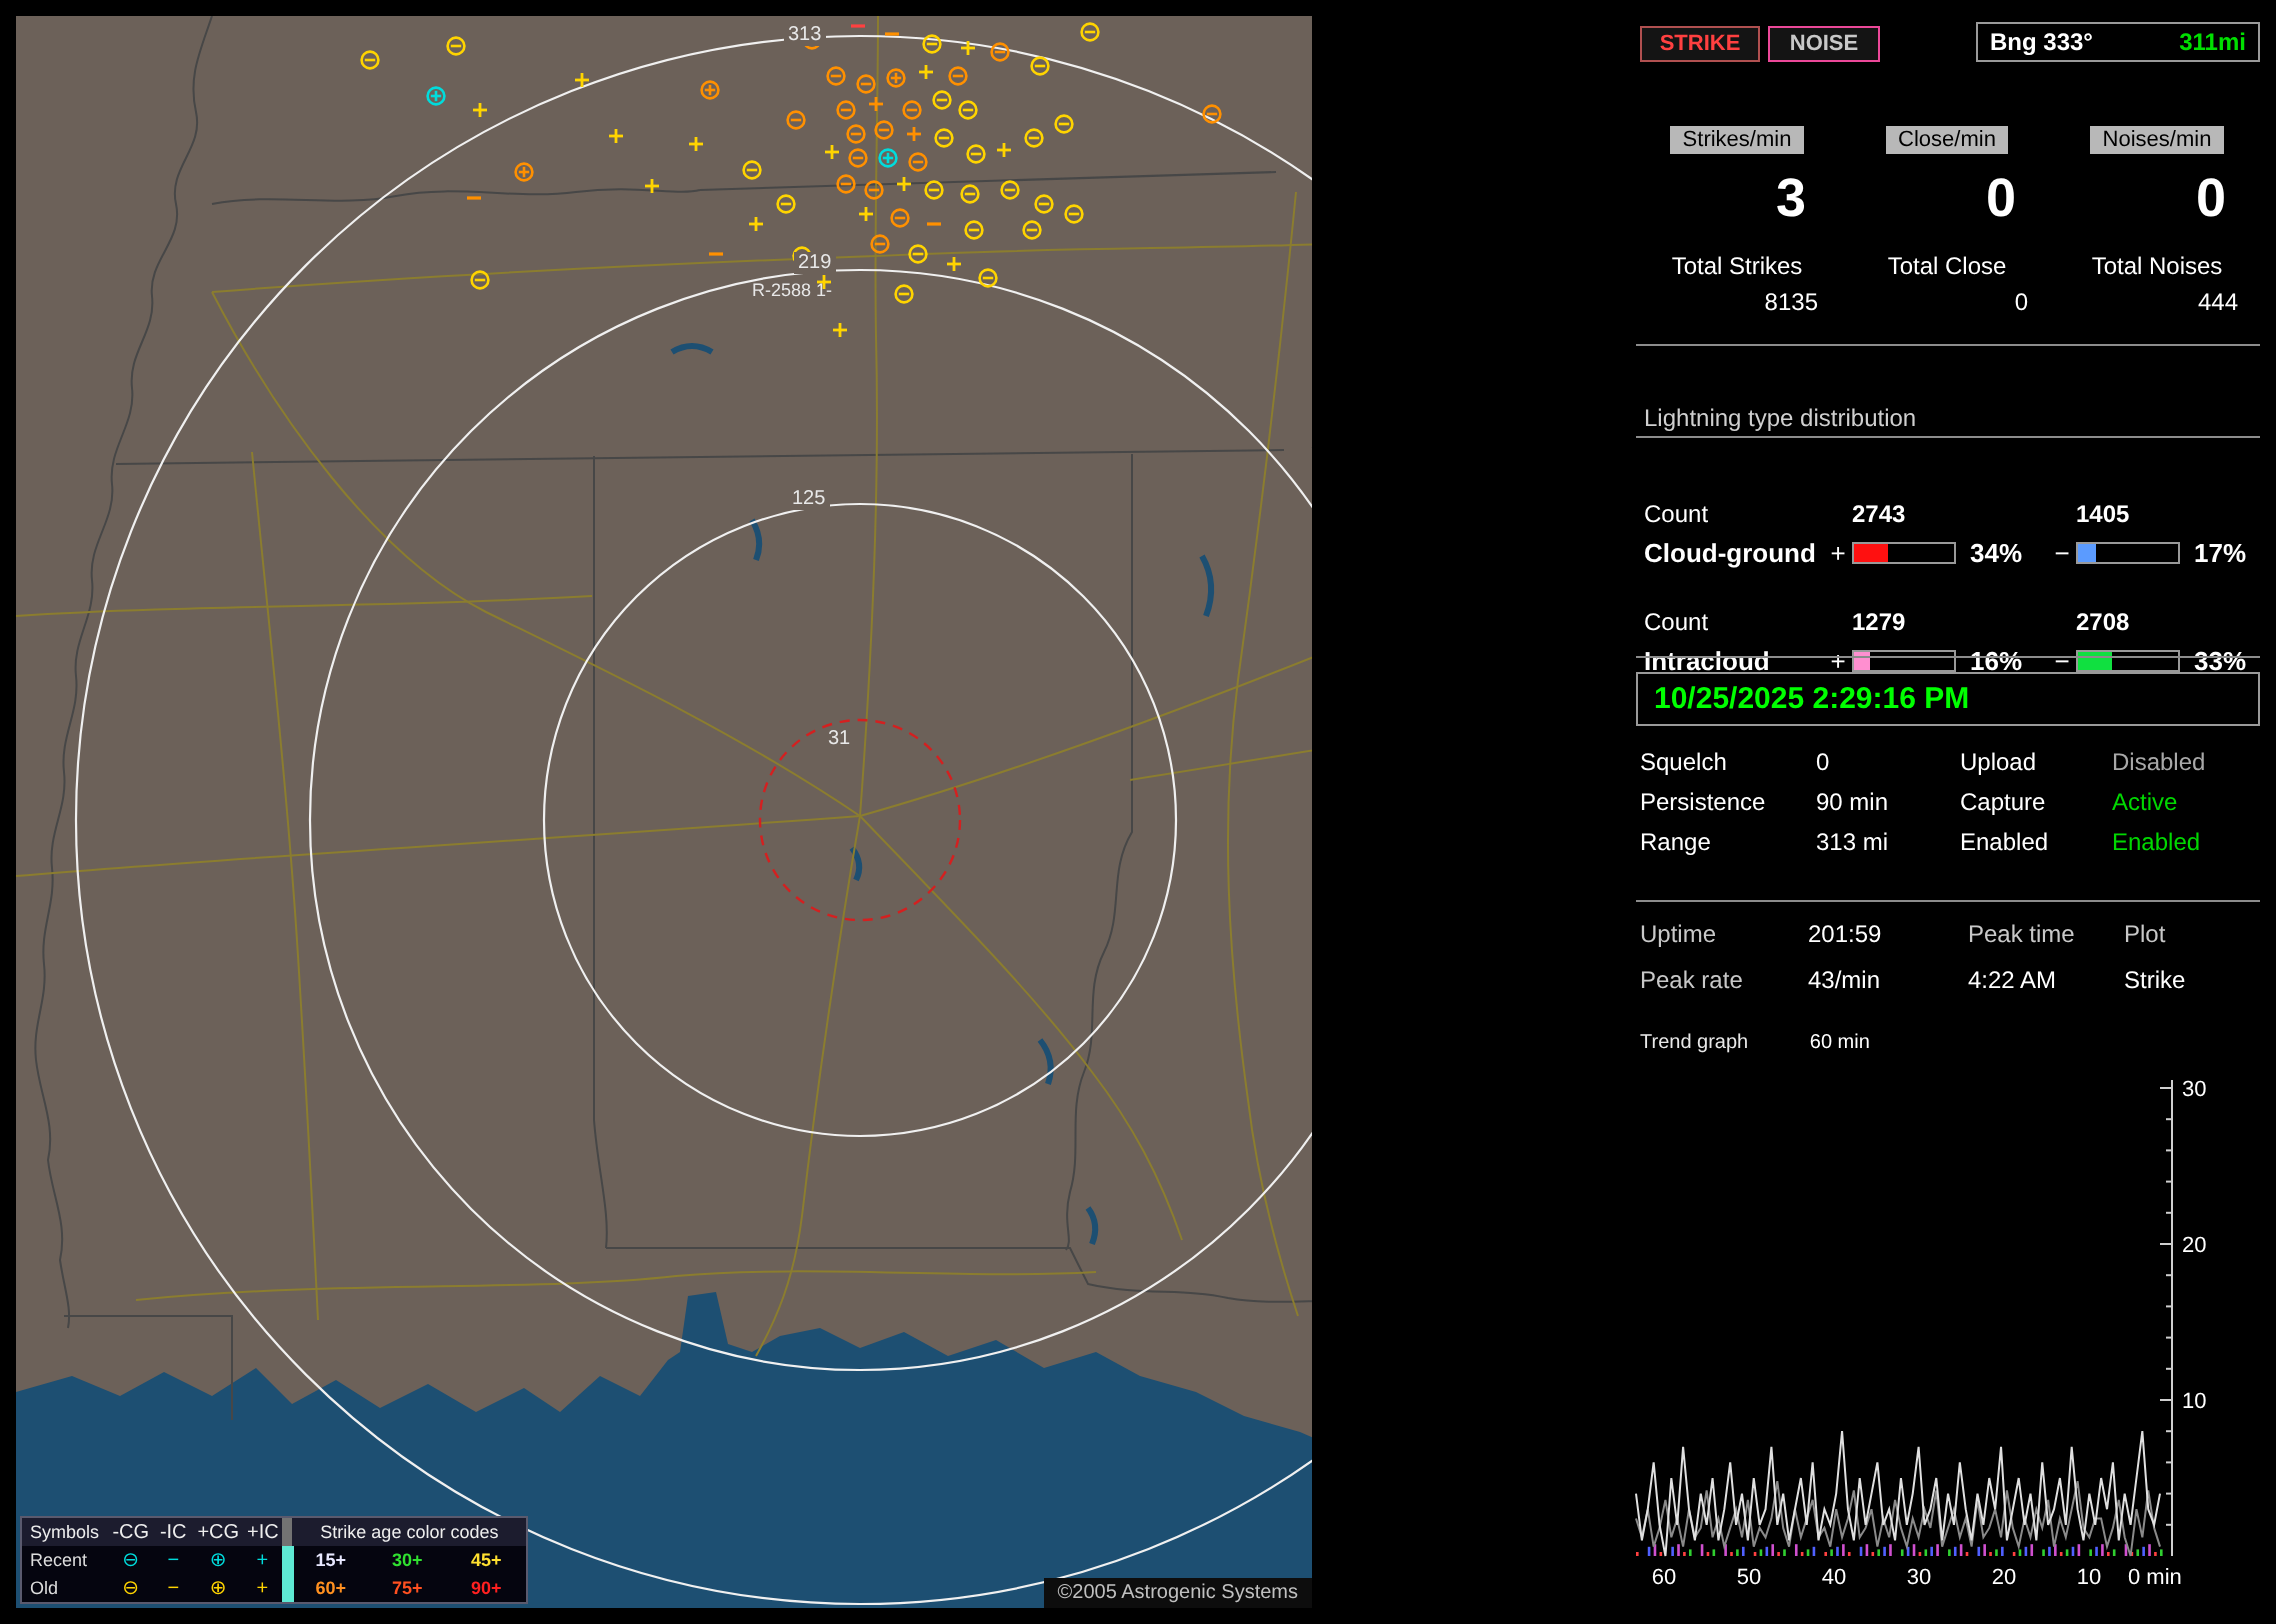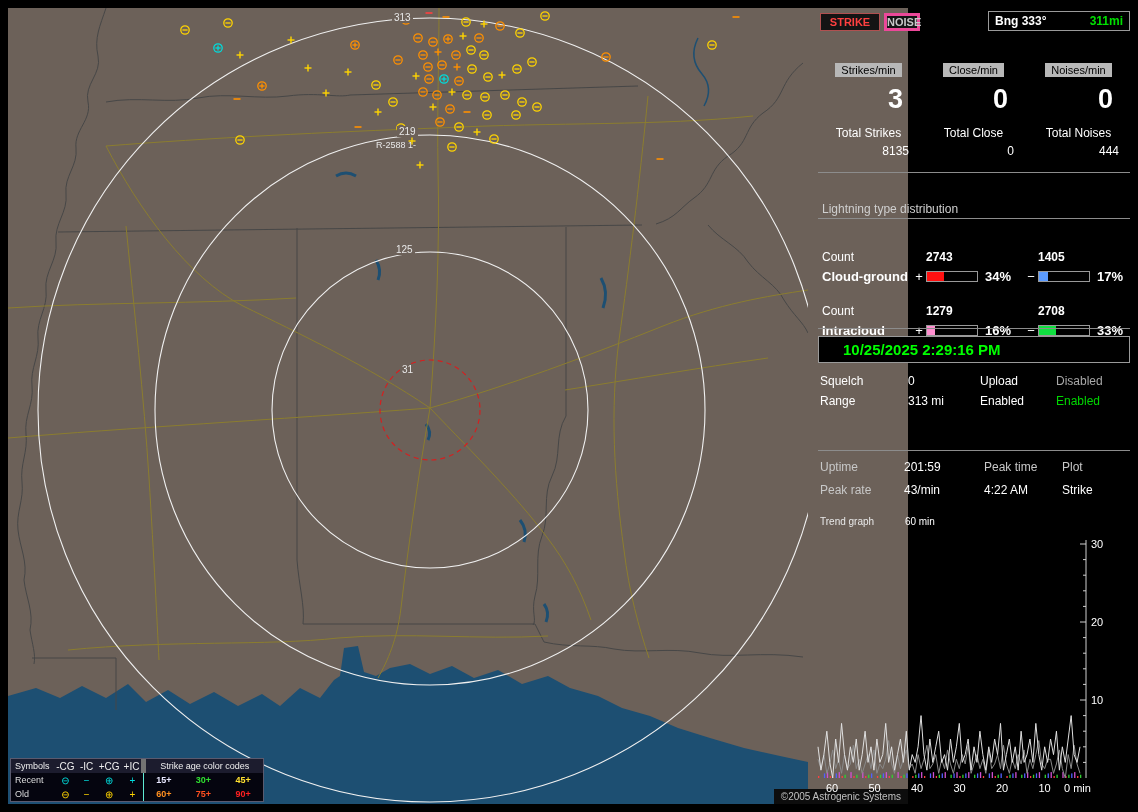--- a/index.html
+++ b/index.html
@@ -1,53 +1,53 @@
 <!DOCTYPE html>
 <html><head>
 <meta charset="utf-8">
 <style>
   * { margin:0; padding:0; box-sizing:border-box; }
   html,body { background:#000; }
   body { width:1138px; height:812px; position:relative; overflow:hidden;
          font-family:"Liberation Sans", sans-serif; color:#fff; }
 
   
-  #map { position:absolute; left:8px; top:8px; width:900px; height:796px;
+  #map { position:absolute; left:8px; top:8px; width:648px; height:796px;
          background:#6c6159; overflow:hidden; }
   #mapsvg { position:absolute; left:0; top:0; }
   .ringlab { position:absolute; background:#6c6159; color:#e8e8e8;
              font-size:10px; line-height:11px; padding:0 2px; }
   .stationlab { position:absolute; color:#e8e8e8; font-size:9px; }
 
   
   .legend { position:absolute; left:2px; top:750px; width:254px;
             background:#05050f; border:1px solid #5a5a6e; font-size:9px; color:#ddd; }
   .legend table { border-collapse:collapse; width:100%; }
   .legend td { padding:0 2px; height:14px; text-align:center; white-space:nowrap; }
   .legend td.lbl { text-align:left; width:44px; padding-left:4px; }
   .legend tr.head td { background:#1c1c2e; color:#eee; }
   .legend td.agehead { border-left:5px solid #737373; }
   .legend td.agecell { width:42px; font-weight:bold; }
-  .legend td.agefirst { border-left:1px solid #5eead4; }
+  .legend td.agefirst { border-left:6px solid #5eead4; }
   .sym { font-size:10px; width:21px; }
   .cyan { color:#00dcdc; }
   .yellow { color:#ffd400; }
 
   .copyright { position:absolute; right:0; bottom:0; background:#0d0d0d;
                color:#c0c0c0; font-size:10px; padding:2px 7px; }
 
   
   #panel { position:absolute; left:816px; top:8px; width:316px; height:796px; }
   .sep { position:absolute; left:2px; width:312px; border:0;
          border-top:1px solid #8c8c8c; }
 
   .btn { position:absolute; top:5px; height:18px; font-size:11px; font-weight:bold;
          background:#141414; cursor:pointer; font-family:"Liberation Sans",sans-serif; }
   .btn.strike { left:4px; width:60px; color:#ff4040; border:1px solid #b05050; }
-  .btn.noise  { left:68px; width:36px; color:#c8c8c8; border:3px solid #ec4899; }
+  .btn.noise  { left:68px; width:56px; color:#c8c8c8; border:1px solid #ec4899; }
   .bng { position:absolute; left:172px; top:3px; width:142px; height:20px;
          background:#000; border:1px solid #9a9a9a; font-size:12px; font-weight:bold;
          display:flex; justify-content:space-between; align-items:center; padding:0 6px; }
   .green { color:#00e000; }
 
   .stats { position:absolute; top:52px; left:0; width:316px; }
   .stat-col { width:105px; float:left; text-align:center; }
   .chip { display:inline-block; background:#b8b8b8; color:#000;
           font-size:11px; padding:1px 6px; }
   .rate-val { font-size:27px; font-weight:bold; color:#fff; text-align:right;
@@ -65,21 +65,21 @@
          background:#000; }
   .bar i { display:block; height:100%; }
   .pct { font-weight:bold; padding-left:5px; }
   .count-row { position:absolute; left:0; width:316px; display:grid;
                grid-template-columns:110px 112px auto; font-size:12px; }
   .count-row .lab { padding-left:6px; }
   .count-row .val { font-weight:bold; }
 
   .clock { position:absolute; top:328px; left:2px; width:312px; height:27px;
            border:1px solid #9a9a9a; background:#000; color:#00ff00;
-           font-size:15px; font-weight:bold; line-height:25px; padding-left:24px; }
+           font-size:15px; font-weight:bold; line-height:25px; padding-left:8px; }
 
   .settings { position:absolute; top:366px; left:0; width:316px; font-size:12px; }
   .set-row { display:grid; grid-template-columns:88px 72px 76px 80px; height:20px; }
   .set-row span { padding-left:4px; }
 
   .status { position:absolute; top:452px; left:0; width:316px; font-size:12px; }
   .stat-row { display:grid; grid-template-columns:84px 80px 78px 74px; height:23px; }
   .stat-row span { padding-left:4px; }
   .dimlbl { color:#c8c8c8; }
 
@@ -295,21 +295,21 @@
         <line x1="472.5" y1="16" x2="479.5" y2="16" stroke="#ffd400" stroke-width="1.4"></line>
         <line x1="476" y1="12.5" x2="476" y2="19.5" stroke="#ffd400" stroke-width="1.4"></line>
         <circle cx="471" cy="30" r="4.2" fill="none" stroke="#ff9000" stroke-width="1.3"></circle>
         <line x1="468.4" y1="30" x2="473.6" y2="30" stroke="#ff9000" stroke-width="1.3"></line>
       </g>
   </svg>
 
   <div class="ringlab" style="left:384px; top:4px;">313</div>
   <div class="ringlab" style="left:389px; top:118px;">219</div>
   <div class="ringlab" style="left:386px; top:236px;">125</div>
-  <div class="ringlab" style="left:392px; top:356px;text-align:center;">31</div>
+  <div class="ringlab" style="left:404px; top:356px;text-align:center;">31</div>
   <div class="stationlab" style="left:368px; top:132px;">R-2588 1-</div>
 
   <div class="legend">
     <table>
       <tbody>
           <tr class="head">
         <td class="lbl">Symbols</td>
         <td class="sym">-CG</td>
         <td class="sym">-IC</td>
         <td class="sym">+CG</td>
@@ -419,20 +419,26 @@
   <hr class="sep" style="top:320px">
 
   <div class="clock">10/25/2025 2:29:16 PM</div>
 
   <div class="settings">
     <div class="set-row">
       <span>Squelch</span>
       <span>0</span>
       <span>Upload</span>
       <span style="color: rgb(168, 168, 168);">Disabled</span>
+    </div>
+    <div class="set-row">
+      <span>Persistence</span>
+      <span>90 min</span>
+      <span>Capture</span>
+      <span style="color: rgb(0, 216, 0);">Active</span>
     </div>
     <div class="set-row">
       <span>Range</span>
       <span>313 mi</span>
       <span>Enabled</span>
       <span style="color: rgb(0, 216, 0);">Enabled</span>
     </div>
   </div>
 
   <hr class="sep" style="top:442px">

